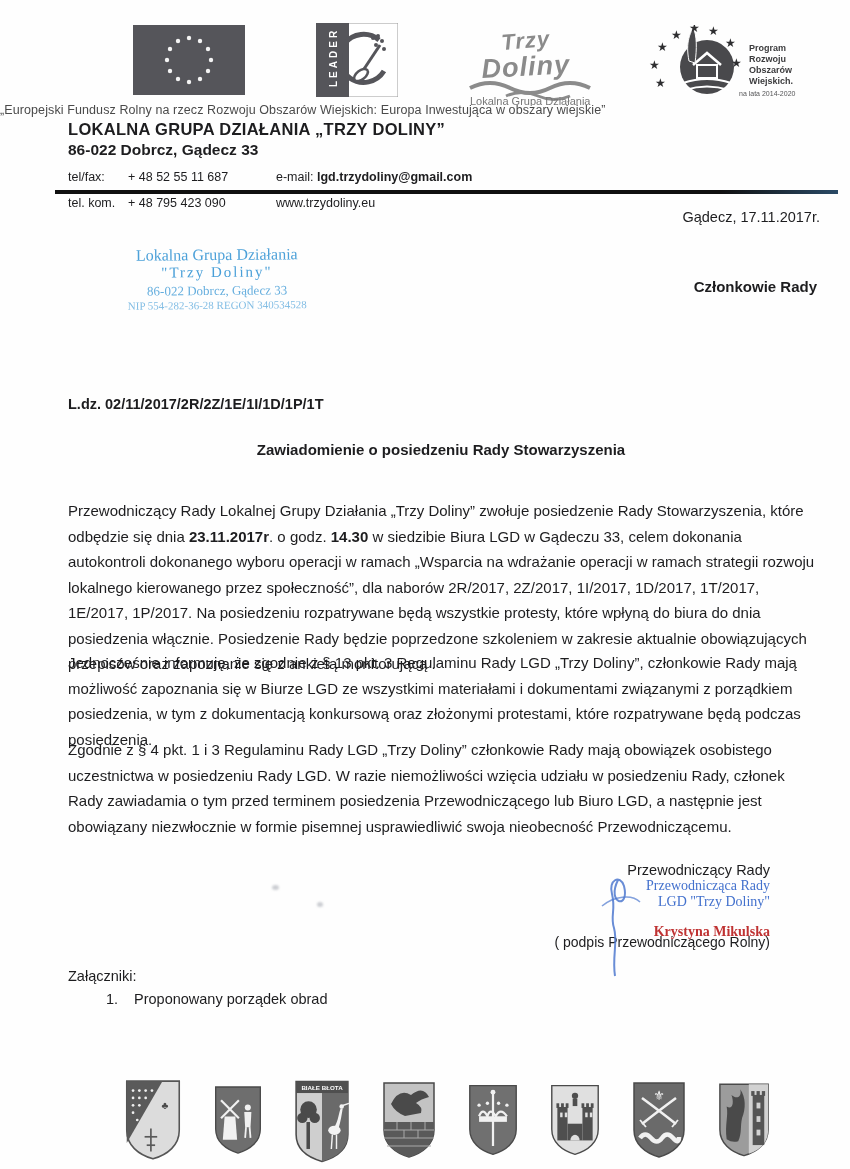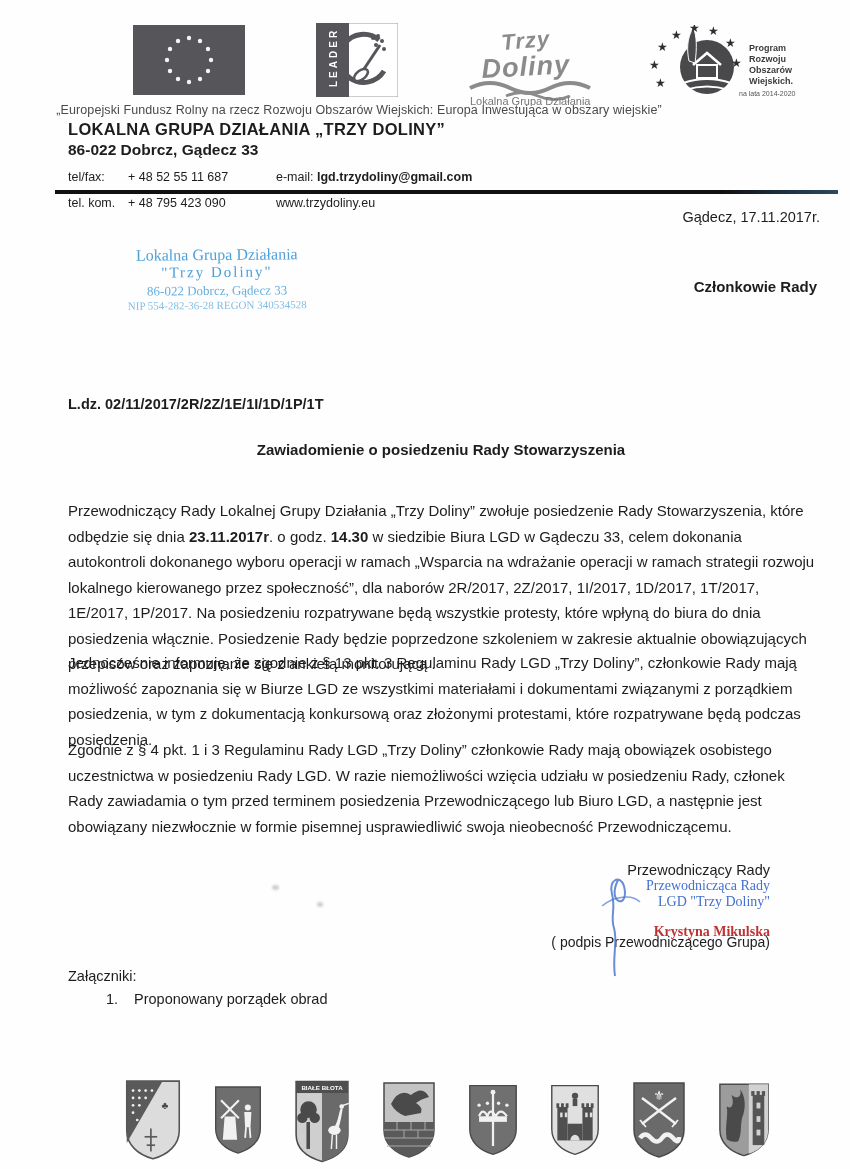--- a/index.html
+++ b/index.html
@@ -5,21 +5,21 @@
   * { margin:0; padding:0; box-sizing:border-box; }
   body { background:#888; font-family:"Liberation Sans", sans-serif; }
   .page {
     position:relative; width:850px; height:1169px; margin:0 auto;
     background:#fefefe; color:#1d1d1f; overflow:hidden;
   }
   
   .logos { position:absolute; top:22px; left:0; width:850px; height:82px; }
   .logo { position:absolute; }
   .banner {
-    position:absolute; top:103px; left:0; width:718px; text-align:center;
+    position:absolute; top:103px; left:0; width:718px; text-align:left;
     font-size:12.5px; color:#4a4a4a; letter-spacing:.1px;
   }
   
   .letterhead { position:absolute; top:120px; left:68px; width:720px; }
   .org-name { font-size:16.5px; font-weight:bold; letter-spacing:.3px; }
   .org-addr { font-size:15.5px; font-weight:bold; margin-top:2px; }
   .contact { font-size:12.5px; margin-top:10px; line-height:16px; }
   .contact .lbl { display:inline-block; width:60px; }
   .contact .val { display:inline-block; width:148px; }
   .contact b { font-weight:bold; }
@@ -179,21 +179,21 @@
   <div class="para p1"><span>Przewodniczący Rady Lokalnej Grupy Działania „Trzy Doliny” zwołuje posiedzenie Rady Stowarzyszenia, które odbędzie się dnia </span><b>23.11.2017r</b><span>. o godz. </span><b>14.30</b><span> w siedzibie Biura LGD w Gądeczu 33, celem dokonania autokontroli dokonanego wyboru operacji w ramach „Wsparcia na wdrażanie operacji w ramach strategii rozwoju lokalnego kierowanego przez społeczność”, dla naborów 2R/2017, 2Z/2017, 1I/2017, 1D/2017, 1T/2017, 1E/2017, 1P/2017. Na posiedzeniu rozpatrywane będą wszystkie protesty, które wpłyną do biura do dnia posiedzenia włącznie. Posiedzenie Rady będzie poprzedzone szkoleniem w zakresie aktualnie obowiązujących przepisów oraz zapoznanie się z ankietą monitorującą .</span></div>
 
   <div class="para p2">Jednocześnie informuję, że zgodnie z § 13 pkt. 3 Regulaminu Rady LGD „Trzy Doliny”, członkowie Rady mają możliwość zapoznania się w Biurze LGD ze wszystkimi materiałami i dokumentami związanymi z porządkiem posiedzenia, w tym z dokumentacją konkursową  oraz złożonymi protestami, które rozpatrywane będą podczas posiedzenia.</div>
   <div class="para p3">Zgodnie z § 4 pkt. 1 i 3 Regulaminu Rady LGD „Trzy Doliny” członkowie Rady mają obowiązek osobistego uczestnictwa w posiedzeniu Rady LGD. W razie niemożliwości  wzięcia udziału w posiedzeniu Rady, członek Rady zawiadamia o tym przed terminem  posiedzenia Przewodniczącego lub Biuro LGD, a następnie jest obowiązany niezwłocznie w formie pisemnej usprawiedliwić swoja nieobecność Przewodniczącemu.</div>
 
   <div class="sig">
     <div class="role">Przewodniczący Rady</div>
     <div class="stamp-blue">Przewodnicząca Rady</div>
     <div class="stamp-blue">LGD "Trzy Doliny"</div>
     <div class="stamp-name">Krystyna Mikulska</div>
-    <div class="caption">( podpis Przewodniczącego Grupa)</div>
+    <div class="caption">( podpis Przewodniczącego Rolny)</div>
     <svg class="sig-squiggle" width="64" height="102" viewBox="0 0 64 102">
       <path d="M30,4 C18,28 42,34 36,10 C32,-2 20,4 24,18 C28,34 22,40 26,52 C30,66 24,80 27,100" fill="none" stroke="#4f79cf" stroke-width="2" opacity=".85"></path>
       <path d="M14,30 C26,20 44,18 52,26" fill="none" stroke="#4f79cf" stroke-width="1.6" opacity=".7"></path>
     </svg>
   </div>
   <div class="speck" style="left:272px; top:885px; width:7px; height:5px;"></div>
   <div class="speck" style="left:317px; top:902px; width:6px; height:5px;"></div>
 
   <div class="attachments">
     <div>Załączniki:</div>

